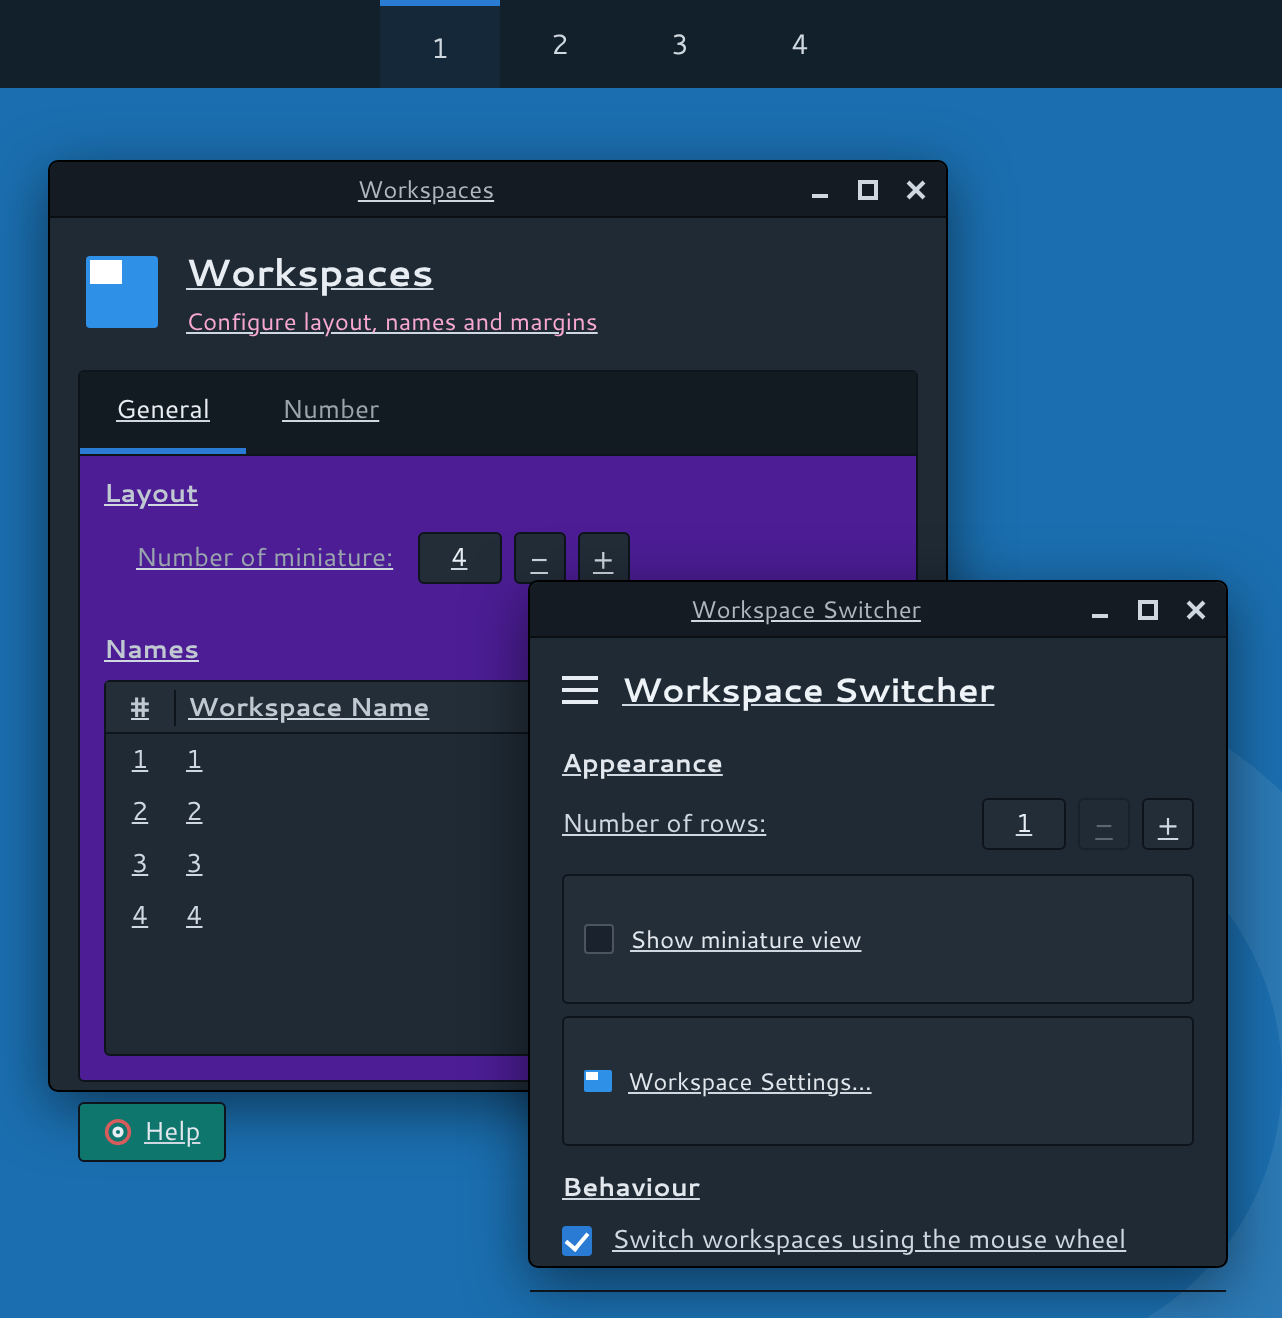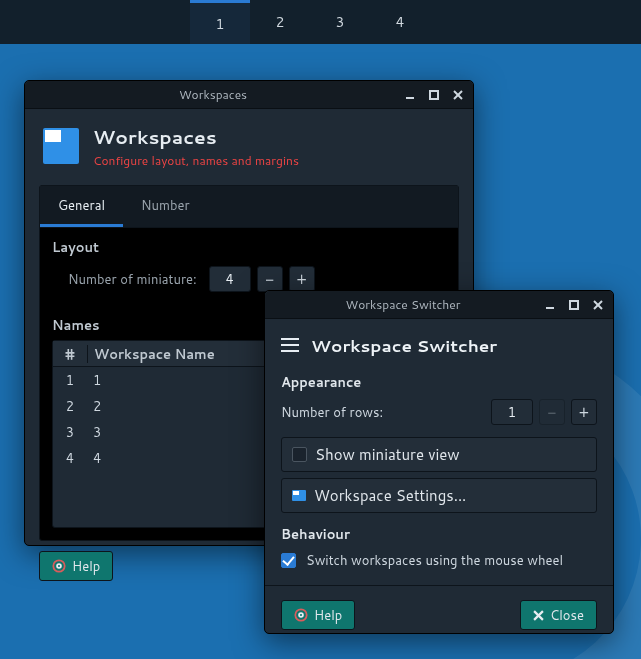--- a/index.html
+++ b/index.html
@@ -8,35 +8,35 @@
   
   .bg-swirl { position:absolute; right:-60px; bottom:-80px; width:400px; height:400px; border:60px solid rgba(255,255,255,0.08); border-radius:50%; border-left-color:transparent; border-top-color:transparent; transform:rotate(-20deg); }
 
   
   .panel { position:absolute; top:0; left:0; right:0; height:44px; background:#12202c; display:flex; }
   .ws-cells { margin-left:190px; display:flex; height:44px; }
   .ws-cell { width:60px; display:flex; align-items:center; justify-content:center; color:#d0d8df; font-size:14px; cursor:pointer; }
   .ws-cell.active { border-top:3px solid #2a7bd4; background:#15283a; }
 
   
-  .window { position:absolute; background:#1f2a35; border:1px solid #000; border-radius:5px; box-shadow:0 8px 30px rgba(0,0,0,0.5); color:#cfd8e0; }
+  .window { position:absolute; background:#1f2a35; border:1px solid #000; border-radius:5px; box-shadow:0 8px 30px rgba(0,0,0,0.5); color:#cfd8e0;text-decoration:underline; }
   .titlebar { height:28px; background:#141b22; display:flex; align-items:center; border-bottom:1px solid #0a0f14; border-radius:5px 5px 0 0; }
   .titlebar .title { flex:1; text-align:center; font-size:12px; color:#aeb7bf; }
   .tbtn { width:18px; height:18px; display:flex; align-items:center; justify-content:center; color:#cfd8e0; font-size:11px; margin-right:6px; cursor:pointer; }
   .tbtn svg { width:10px; height:10px; stroke:#cfd8e0; stroke-width:2; fill:none; }
 
   
   .workspaces-win { left:24px; top:80px; width:450px; height:466px; }
   .ws-header { display:flex; align-items:center; padding:14px 18px 16px 18px; }
   .ws-icon { width:36px; height:36px; background:#2f90e7; margin-right:14px; position:relative; border-radius:2px; }
   .ws-icon::after { content:""; position:absolute; left:2px; top:2px; width:16px; height:12px; background:#fff; }
   .ws-header h1 { font-size:19px; font-weight:600; color:#e7edf2; }
-  .ws-header p  { font-size:12px; color:#ef4444; margin-top:2px; }
-
-  .tabbox { margin:0 14px; border:1px solid #0d141b; border-radius:3px; background:#000000; }
+  .ws-header p  { font-size:12px; color:#f9a8d4; margin-top:2px; }
+
+  .tabbox { margin:0 14px; border:1px solid #0d141b; border-radius:3px; background:#4c1d95; }
   .tabstrip { display:flex; background:#121a22; border-bottom:1px solid #0d141b; }
   .tab { padding:10px 18px; font-size:13px; color:#9aa4ad; cursor:pointer; }
   .tab.active { color:#e7edf2; border-bottom:3px solid #2a7bd4; }
 
   .section-label { font-size:13px; font-weight:600; color:#c0c9d1; padding:10px 12px 6px 12px; }
   .layout-row { display:flex; align-items:center; padding:4px 12px 14px 28px; gap:12px; }
   .layout-row label { font-size:13px; color:#9aa4ad; }
   .spin { display:flex; align-items:center; }
   .spin input { width:42px; height:26px; background:#222d38; border:1px solid #0d141b; color:#e7edf2; text-align:center; font-size:13px; border-radius:3px; }
   .spin button { width:26px; height:26px; background:#222d38; border:1px solid #0d141b; color:#cfd8e0; margin-left:6px; border-radius:3px; cursor:pointer; font-size:15px; line-height:1; }
@@ -57,21 +57,21 @@
   .switcher-win { left:264px; top:290px; width:350px; height:344px; }
   .sw-head { display:flex; align-items:center; gap:12px; padding:14px 16px 10px 16px; }
   .hamburger { width:18px; height:14px; display:flex; flex-direction:column; justify-content:space-between; }
   .hamburger span { height:2px; background:#e7edf2; }
   .sw-head h1 { font-size:17px; font-weight:600; color:#eef3f7; }
 
   .sw-section { padding:6px 16px 2px 16px; font-size:13px; font-weight:600; color:#e1e7ec; }
   .sw-row { display:flex; align-items:center; padding:6px 16px; gap:10px; }
   .sw-row label { font-size:13px; color:#cfd8e0; }
   .push { margin-left:auto; }
-  .wide-btn { display:flex; align-items:center; gap:8px; background:#232e39; border:1px solid #0d141b; border-radius:3px; margin:6px 16px; padding:6px 10px; font-size:15px; color:#e1e7ec; cursor:pointer; }
+  .wide-btn { display:flex; align-items:center; gap:8px; background:#232e39; border:1px solid #0d141b; border-radius:3px; margin:6px 16px; padding:23px 10px; font-size:12px; color:#e1e7ec; cursor:pointer; }
   .chk { width:15px; height:15px; border:1px solid #4a5560; border-radius:2px; background:#1a232d; position:relative; flex-shrink:0; }
   .chk.checked { background:#2a7bd4; border-color:#2a7bd4; }
   .chk.checked::after { content:""; position:absolute; left:3px; top:0px; width:5px; height:9px; border:solid #fff; border-width:0 2px 2px 0; transform:rotate(40deg); }
   .mini-ws-icon { width:14px; height:11px; background:#2f90e7; position:relative; border-radius:1px; }
   .mini-ws-icon::after { content:""; position:absolute; left:1px; top:1px; width:6px; height:4px; background:#fff; }
 
   .sw-footer { display:flex; padding:14px 16px; border-top:1px solid #0d141b; margin-top:10px; }
   .spacer { flex:1; }
 </style>
 </head>

